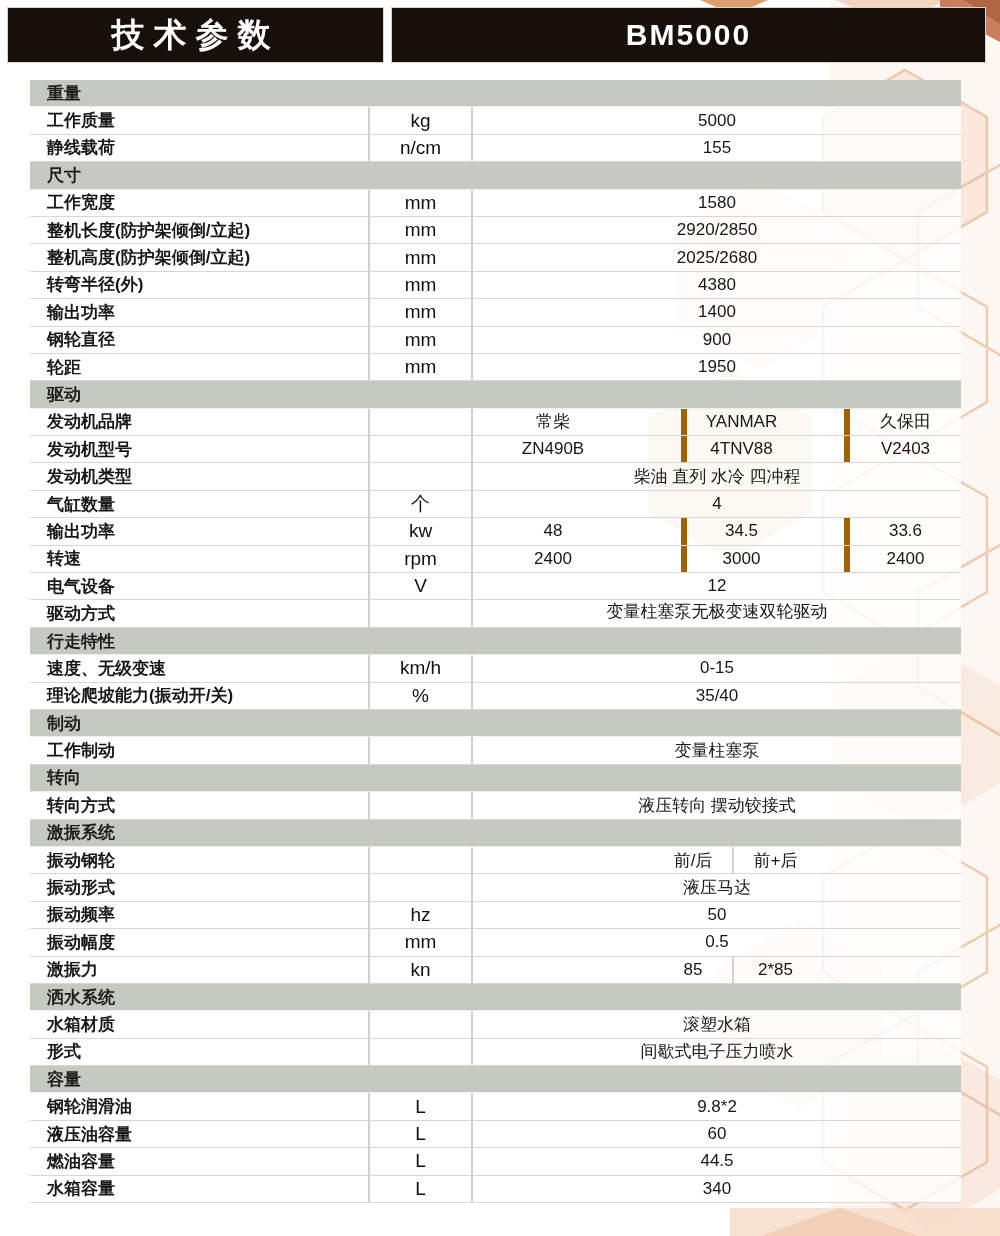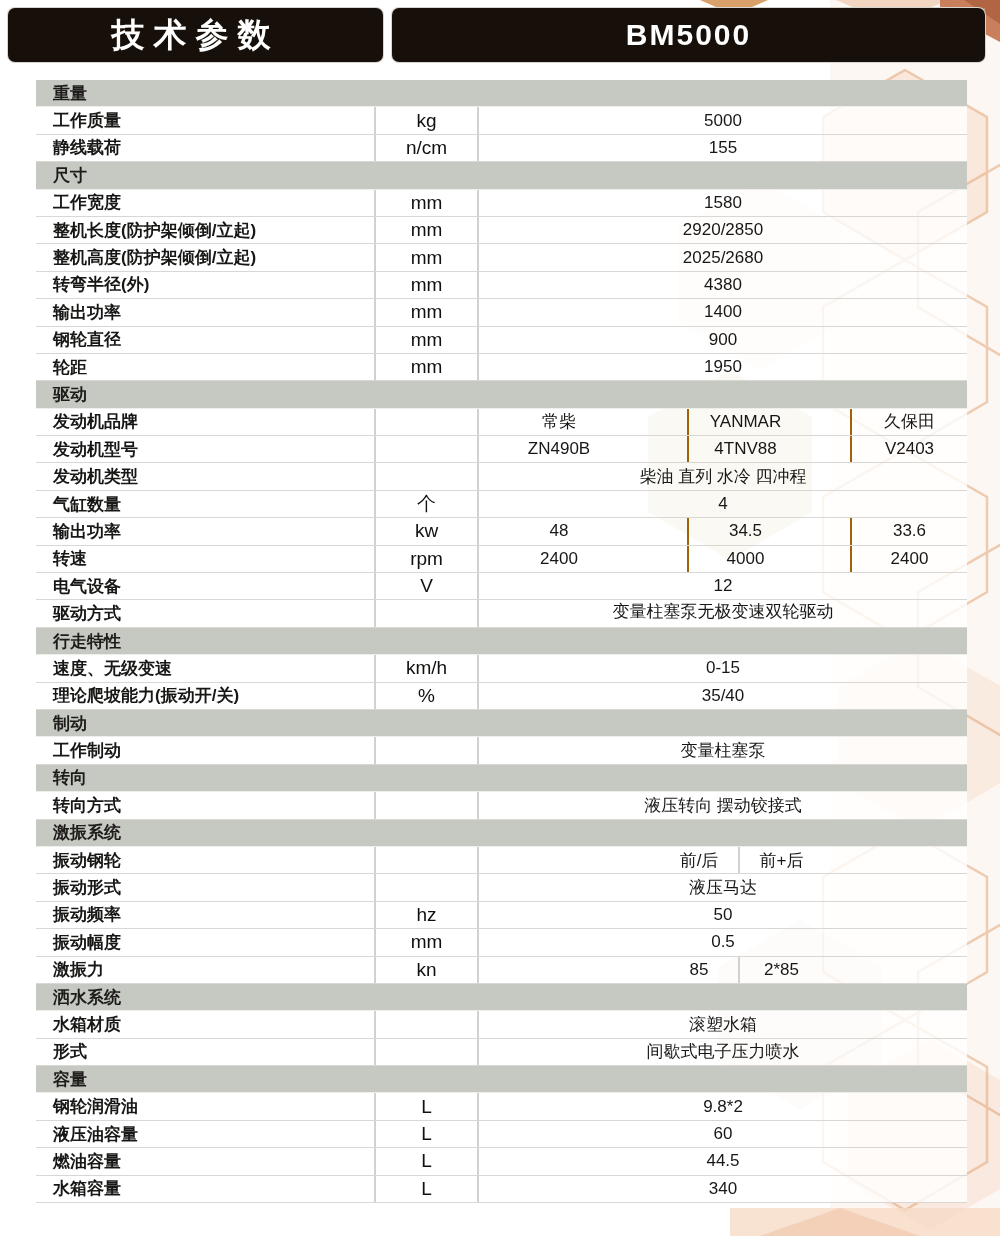--- a/index.html
+++ b/index.html
@@ -5,39 +5,39 @@
   html,body{margin:0;padding:0;}
   body{
     width:1000px;height:1236px;position:relative;overflow:hidden;
     background:#ffffff;
     font-family:"Liberation Sans","DejaVu Sans",sans-serif;
   }
   .decor{position:absolute;top:0;left:0;z-index:0;}
   
   .hdr{position:absolute;top:8px;left:8px;width:977px;height:54px;display:flex;gap:9px;z-index:2;}
   .hdr-bar{background:#17100a;color:#ffffff;display:flex;align-items:center;justify-content:center;
-    box-shadow:0 0 0 1px #d8d4cf;border-radius:7px;}
+    box-shadow:0 0 0 1px #d8d4cf;}
   .hdr-left{width:375px;font-size:33px;font-weight:bold;letter-spacing:9px;}
   .hdr-right{flex:1;font-size:30px;font-weight:bold;letter-spacing:2px;}
   
-  .table{position:absolute;top:80px;left:36px;width:931px;z-index:1;}
+  .table{position:absolute;top:80px;left:30px;width:931px;z-index:1;}
   .sec-h{height:27.4px;background:#c6c8c2;display:flex;align-items:center;padding-left:17px;
     box-sizing:border-box;font-weight:bold;font-size:17px;color:#1d1c1a;border-bottom:1px solid #eeeeea;}
   .row{height:27.4px;display:grid;grid-template-columns:338px 105px 1fr;
     background:rgba(255,255,255,0.80);box-sizing:border-box;border-bottom:1px solid #d8d7d3;}
   .row > div{box-sizing:border-box;}
   .c-label{display:flex;align-items:center;padding-left:17px;font-weight:bold;font-size:17px;color:#171715;
     white-space:nowrap;overflow:hidden;}
   .c-unit{display:flex;align-items:center;justify-content:center;font-size:19px;color:#10100e;
     border-left:2px solid #d2d1cd;border-right:2px solid #d2d1cd;}
   .c-val{font-size:17px;color:#171715;}
   .c-val.single{display:flex;align-items:center;justify-content:center;}
   .c-val.cols{display:grid;grid-template-columns:160px 163px 1fr;}
   .c-val.cols span{display:flex;align-items:center;justify-content:center;}
-  .c-val.cols span + span{border-left:2px solid #a16207;margin-left:48px;}
+  .c-val.cols span + span{border-left:6px solid #a16207;margin-left:48px;}
   .c-val.split{display:grid;grid-template-columns:160px 78px 85px 1fr;margin-left:21px;}
   .c-val.split span{display:flex;align-items:center;justify-content:center;}
   .c-val.split .s2{border-left:2px solid #d2d1cd;}
   .c-val.pair{display:flex;align-items:flex-start;justify-content:center;}
 </style>
 </head>
 <body>
 
 <svg class="decor" width="1000" height="1236" viewBox="0 0 1000 1236" aria-hidden="true">
   <rect x="830" y="0" width="170" height="1236" fill="#fbf0e8" opacity="0.5"></rect>
@@ -196,21 +196,21 @@
         <span>48</span>
         <span>34.5</span>
         <span>33.6</span>
       </div>
     </div>
     <div class="row">
       <div class="c-label">转速</div>
       <div class="c-unit">rpm</div>
       <div class="c-val cols">
         <span>2400</span>
-        <span>4000</span>
+        <span>3000</span>
         <span>2400</span>
       </div>
     </div>
     <div class="row">
       <div class="c-label">电气设备</div>
       <div class="c-unit">V</div>
       <div class="c-val single">
         <span>12</span>
       </div>
     </div>

